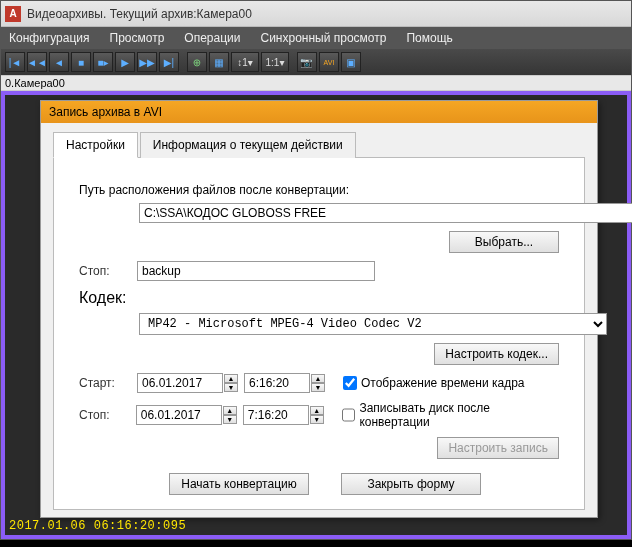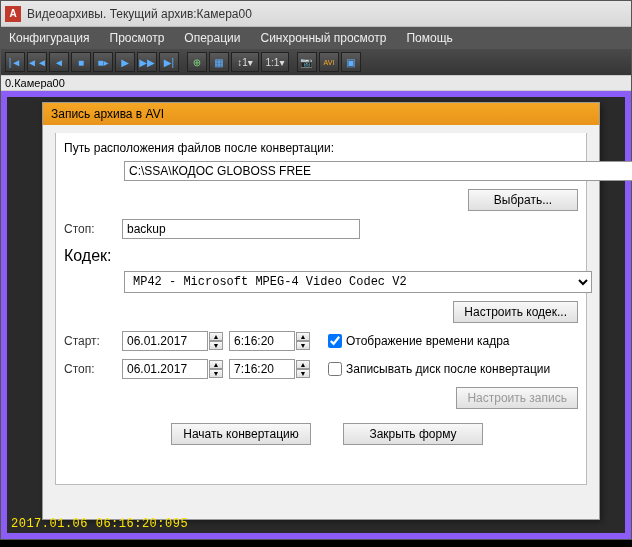--- a/index.html
+++ b/index.html
@@ -13,31 +13,31 @@
 .menubar span { cursor: pointer; }
 
 .toolbar { height: 26px; background: linear-gradient(to bottom,#4a4a4a,#353535); display: flex; align-items: center; padding: 0 4px; gap: 2px; }
 .tbtn { width: 20px; height: 20px; background: linear-gradient(to bottom,#5a5a5a,#3a3a3a); border: 1px solid #222; display: flex; align-items: center; justify-content: center; color: #5dafff; font-size: 10px; cursor: pointer; }
 .tbtn.r { color: #ff6b6b; }
 .tbtn.g { color: #7ed67e; }
 .tbtn.sep { width: 4px; background: none; border: none; }
 
 .cambar { height: 16px; background: #e8e8e8; font-size: 11px; padding: 0 4px; display: flex; align-items: center; border-top: 1px solid #ccc; border-bottom: 1px solid #ccc; }
 
-.viewport { position: relative; height: 448px; background: #2a2a2a; border: 6px solid #8b5cf6; }
+.viewport { position: relative; height: 448px; background: #2a2a2a; border: 4px solid #8b5cf6; }
 
 .dialog { position: absolute; left: 35px; top: 5px; width: 558px; height: 418px; background: #f0f0f0; border: 1px solid #999; box-shadow: 2px 2px 6px rgba(0,0,0,0.4); }
 .dlg-title { height: 22px; background: linear-gradient(to bottom,#f5a623,#e8941a); color: #000; font-size: 12px; padding: 0 8px; display: flex; align-items: center; }
 .dlg-body { padding: 8px 12px; }
 
 .tabs { display: flex; border-bottom: 1px solid #bbb; font-size: 12px; }
 .tab { padding: 5px 12px; background: #f0f0f0; cursor: pointer; border: 1px solid #bbb; border-bottom: none; margin-right: 2px; position: relative; top: 1px; }
 .tab.active { background: #fff; border-bottom: 1px solid #fff; }
 
-.tabpane { background: #fff; border: 1px solid #bbb; border-top: none; padding: 8px; height: 352px; }
+.tabpane { background: #fff; border: 1px solid #bbb; border-top: none; padding: 25px; height: 352px; }
 
 .row { display: flex; align-items: center; margin-bottom: 8px; font-size: 12px; }
 .lbl { width: 58px; color: #333; }
 input[type=text], select { font-size: 12px; padding: 2px 4px; border: 1px solid #999; background: #fff; font-family: inherit; }
 .path-input { width: 564px; margin-left: 60px; }
 .btn { font-size: 12px; padding: 3px 10px; background: linear-gradient(to bottom,#f8f8f8,#e0e0e0); border: 1px solid #999; cursor: pointer; min-width: 110px; margin-left: 12px; }
 .btn:disabled { color: #999; }
 .right { display: flex; justify-content: flex-end; margin-bottom: 8px; }
 .file-input { width: 238px; }
 .codec-select { width: 468px; margin-left: 60px; font-family: "Courier New", monospace; }
@@ -91,20 +91,24 @@
 
   <div class="cambar">
     <span>0.Камера00</span>
   </div>
 
   <div class="viewport">
 
     <div class="dialog">
       <div class="dlg-title">Запись архива в AVI</div>
       <div class="dlg-body">
+        <div class="tabs">
+          <div class="tab active">Настройки</div>
+          <div class="tab">Информация о текущем действии</div>
+        </div>
         <div class="tabpane">
 
           <div style="font-size:12px;margin-bottom:6px">Путь расположения файлов после конвертации:</div>
           <input type="text" class="path-input" value="C:\SSA\КОДОС GLOBOSS FREE" style="">
           <div class="right" style="margin-top:8px">
             <button class="btn">Выбрать...</button>
           </div>
 
           <div class="row">
             <div class="lbl">Стоп:</div>

